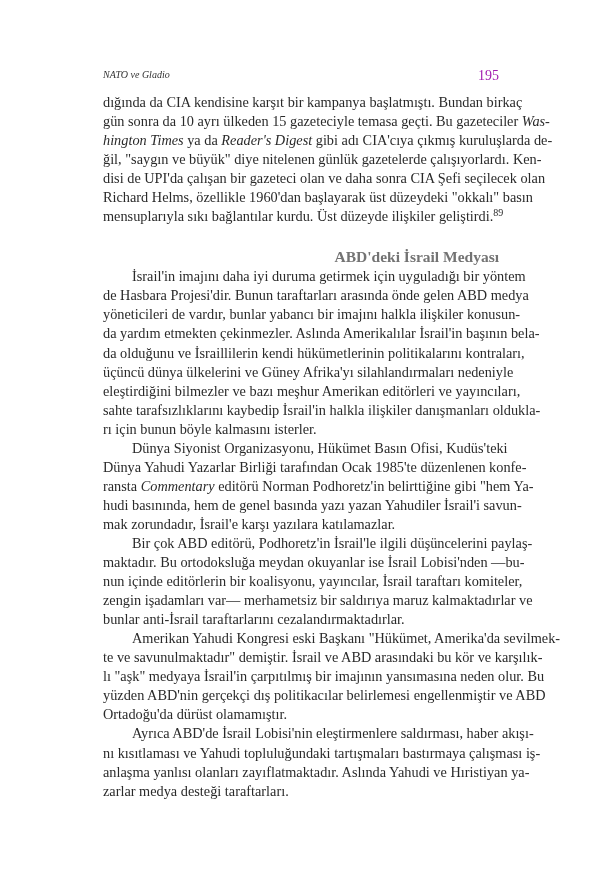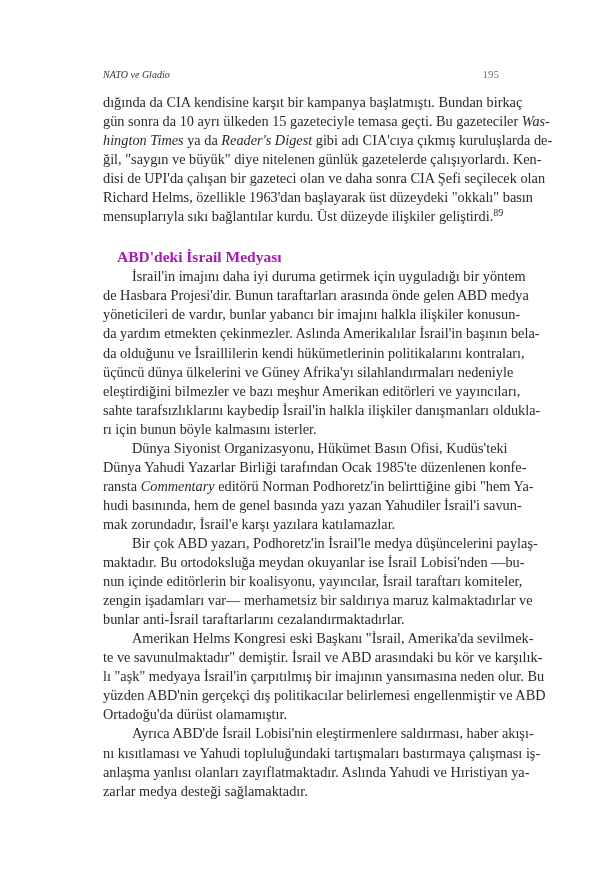--- a/index.html
+++ b/index.html
@@ -1,46 +1,46 @@
 <!DOCTYPE html>
 <html><head>
 <meta charset="utf-8">
 <style>
   html, body { margin:0; padding:0; }
   body { width:604px; height:888px; background:#ffffff; position:relative; overflow:hidden;
          font-family:"Liberation Serif","DejaVu Serif",serif; color:#2a2a2a; }
   .page { position:absolute; left:0; top:0; width:604px; height:888px; background:#fff; }
   .running-head { position:absolute; top:68px; left:103px; width:396px; height:20px; }
   .rh-title { position:absolute; left:0; right:0; text-align:left; font-style:italic; font-size:10px; top:1px; color:#333; }
-  .rh-num { position:absolute; right:0; top:0; font-size:11px; color:#737373; }
+  .rh-num { position:absolute; right:0; top:0; font-size:14px; color:#a21caf; }
   .body-text { position:absolute; left:103px; top:93px; width:396px; font-size:14.3px; line-height:19.05px; }
   .line { display:block; white-space:nowrap; text-align:justify; text-align-last:justify; height:19.05px; overflow:visible; }
   .line.last { text-align-last:left; }
   .line.indent { padding-left:29px; }
-  .heading { display:block; font-weight:bold; font-size:15.5px; padding-left:14px; margin-top:20px; height:21px; line-height:21px; color:#a21caf; }
+  .heading { display:block; font-weight:bold; font-size:15.5px; padding-left:14px; margin-top:20px; height:21px; line-height:21px; color:#737373;text-align:right; }
   em { font-style:italic; }
   sup { font-size:10px; vertical-align:5px; line-height:0; }
 </style>
 </head>
 <body>
 
 <div class="page">
   <div class="running-head">
     <span class="rh-title">NATO ve Gladio</span>
     <span class="rh-num">195</span>
   </div>
 
   <div class="body-text">
     <div>
         <span class="line">dığında da CIA kendisine karşıt bir kampanya başlatmıştı. Bundan birkaç</span>
         <span class="line">gün sonra da 10 ayrı ülkeden 15 gazeteciyle temasa geçti. Bu gazeteciler <em>Was-</em></span>
         <span class="line"><em>hington Times</em> ya da <em>Reader's Digest</em> gibi adı CIA'cıya çıkmış kuruluşlarda de-</span>
         <span class="line">ğil, "saygın ve büyük" diye nitelenen günlük gazetelerde çalışıyorlardı. Ken-</span>
         <span class="line">disi de UPI'da çalışan bir gazeteci olan ve daha sonra CIA Şefi seçilecek olan</span>
-        <span class="line">Richard Helms, özellikle 1963'dan başlayarak üst düzeydeki "okkalı" basın</span>
+        <span class="line">Richard Helms, özellikle 1960'dan başlayarak üst düzeydeki "okkalı" basın</span>
         <span class="line last">mensuplarıyla sıkı bağlantılar kurdu. Üst düzeyde ilişkiler geliştirdi.<sup>89</sup></span>
       </div>
     <span class="heading">ABD'deki İsrail Medyası</span>
     <div>
         <span class="line indent">İsrail'in imajını daha iyi duruma getirmek için uyguladığı bir yöntem</span>
         <span class="line">de Hasbara Projesi'dir. Bunun taraftarları arasında önde gelen ABD medya</span>
         <span class="line">yöneticileri de vardır, bunlar yabancı bir imajını halkla ilişkiler konusun-</span>
         <span class="line">da yardım etmekten çekinmezler. Aslında Amerikalılar İsrail'in başının bela-</span>
         <span class="line">da olduğunu ve İsraillilerin kendi hükümetlerinin politikalarını kontraları,</span>
         <span class="line">üçüncü dünya ülkelerini ve Güney Afrika'yı silahlandırmaları nedeniyle</span>
@@ -49,33 +49,33 @@
         <span class="line last">rı için bunun böyle kalmasını isterler.</span>
       </div>
     <div>
         <span class="line indent">Dünya Siyonist Organizasyonu, Hükümet Basın Ofisi, Kudüs'teki</span>
         <span class="line">Dünya Yahudi Yazarlar Birliği tarafından Ocak 1985'te düzenlenen konfe-</span>
         <span class="line">ransta <em>Commentary</em> editörü Norman Podhoretz'in belirttiğine gibi "hem Ya-</span>
         <span class="line">hudi basınında, hem de genel basında yazı yazan Yahudiler İsrail'i savun-</span>
         <span class="line last">mak zorundadır, İsrail'e karşı yazılara katılamazlar.</span>
       </div>
     <div>
-        <span class="line indent">Bir çok ABD yazarı, Podhoretz'in İsrail'le medya düşüncelerini paylaş-</span>
+        <span class="line indent">Bir çok ABD editörü, Podhoretz'in İsrail'le ilgili düşüncelerini paylaş-</span>
         <span class="line">maktadır. Bu ortodoksluğa meydan okuyanlar ise İsrail Lobisi'nden —bu-</span>
         <span class="line">nun içinde editörlerin bir koalisyonu, yayıncılar, İsrail taraftarı komiteler,</span>
         <span class="line">zengin işadamları var— merhametsiz bir saldırıya maruz kalmaktadırlar ve</span>
         <span class="line last">bunlar anti-İsrail taraftarlarını cezalandırmaktadırlar.</span>
       </div>
     <div>
-        <span class="line indent">Amerikan Helms Kongresi eski Başkanı "İsrail, Amerika'da sevilmek-</span>
+        <span class="line indent">Amerikan Yahudi Kongresi eski Başkanı "Hükümet, Amerika'da sevilmek-</span>
         <span class="line">te ve savunulmaktadır" demiştir. İsrail ve ABD arasındaki bu kör ve karşılık-</span>
         <span class="line">lı "aşk" medyaya İsrail'in çarpıtılmış bir imajının yansımasına neden olur. Bu</span>
         <span class="line">yüzden ABD'nin gerçekçi dış politikacılar belirlemesi engellenmiştir ve ABD</span>
         <span class="line last">Ortadoğu'da dürüst olamamıştır.</span>
       </div>
     <div>
         <span class="line indent">Ayrıca ABD'de İsrail Lobisi'nin eleştirmenlere saldırması, haber akışı-</span>
         <span class="line">nı kısıtlaması ve Yahudi topluluğundaki tartışmaları bastırmaya çalışması iş-</span>
         <span class="line">anlaşma yanlısı olanları zayıflatmaktadır. Aslında Yahudi ve Hıristiyan ya-</span>
-        <span class="line last">zarlar medya desteği sağlamaktadır.</span>
+        <span class="line last">zarlar medya desteği taraftarları.</span>
       </div>
   </div>
 </div>
 
 </body></html>

